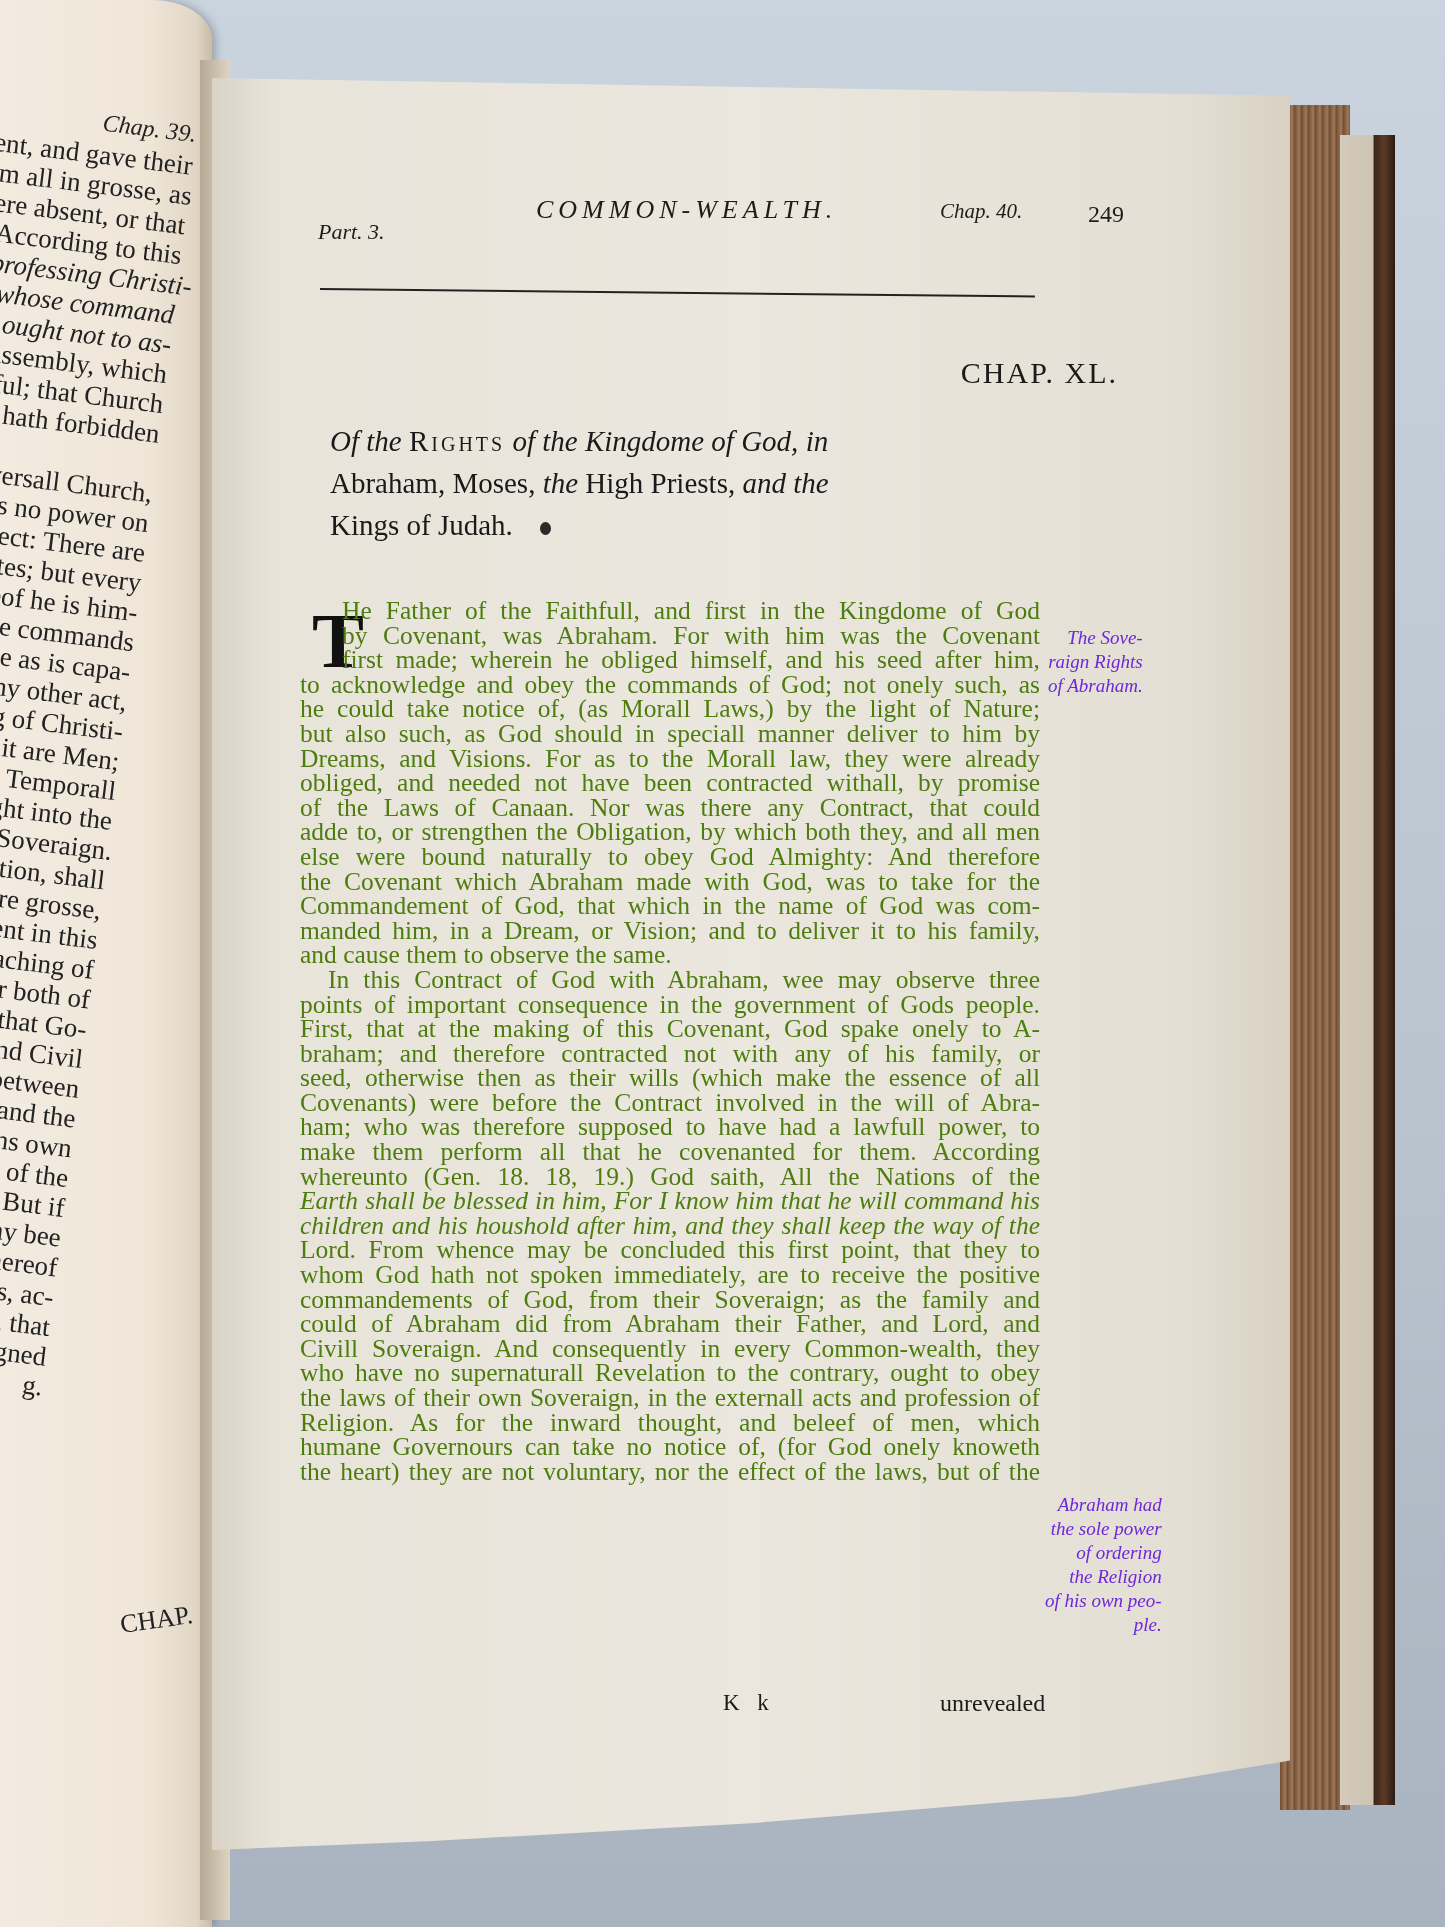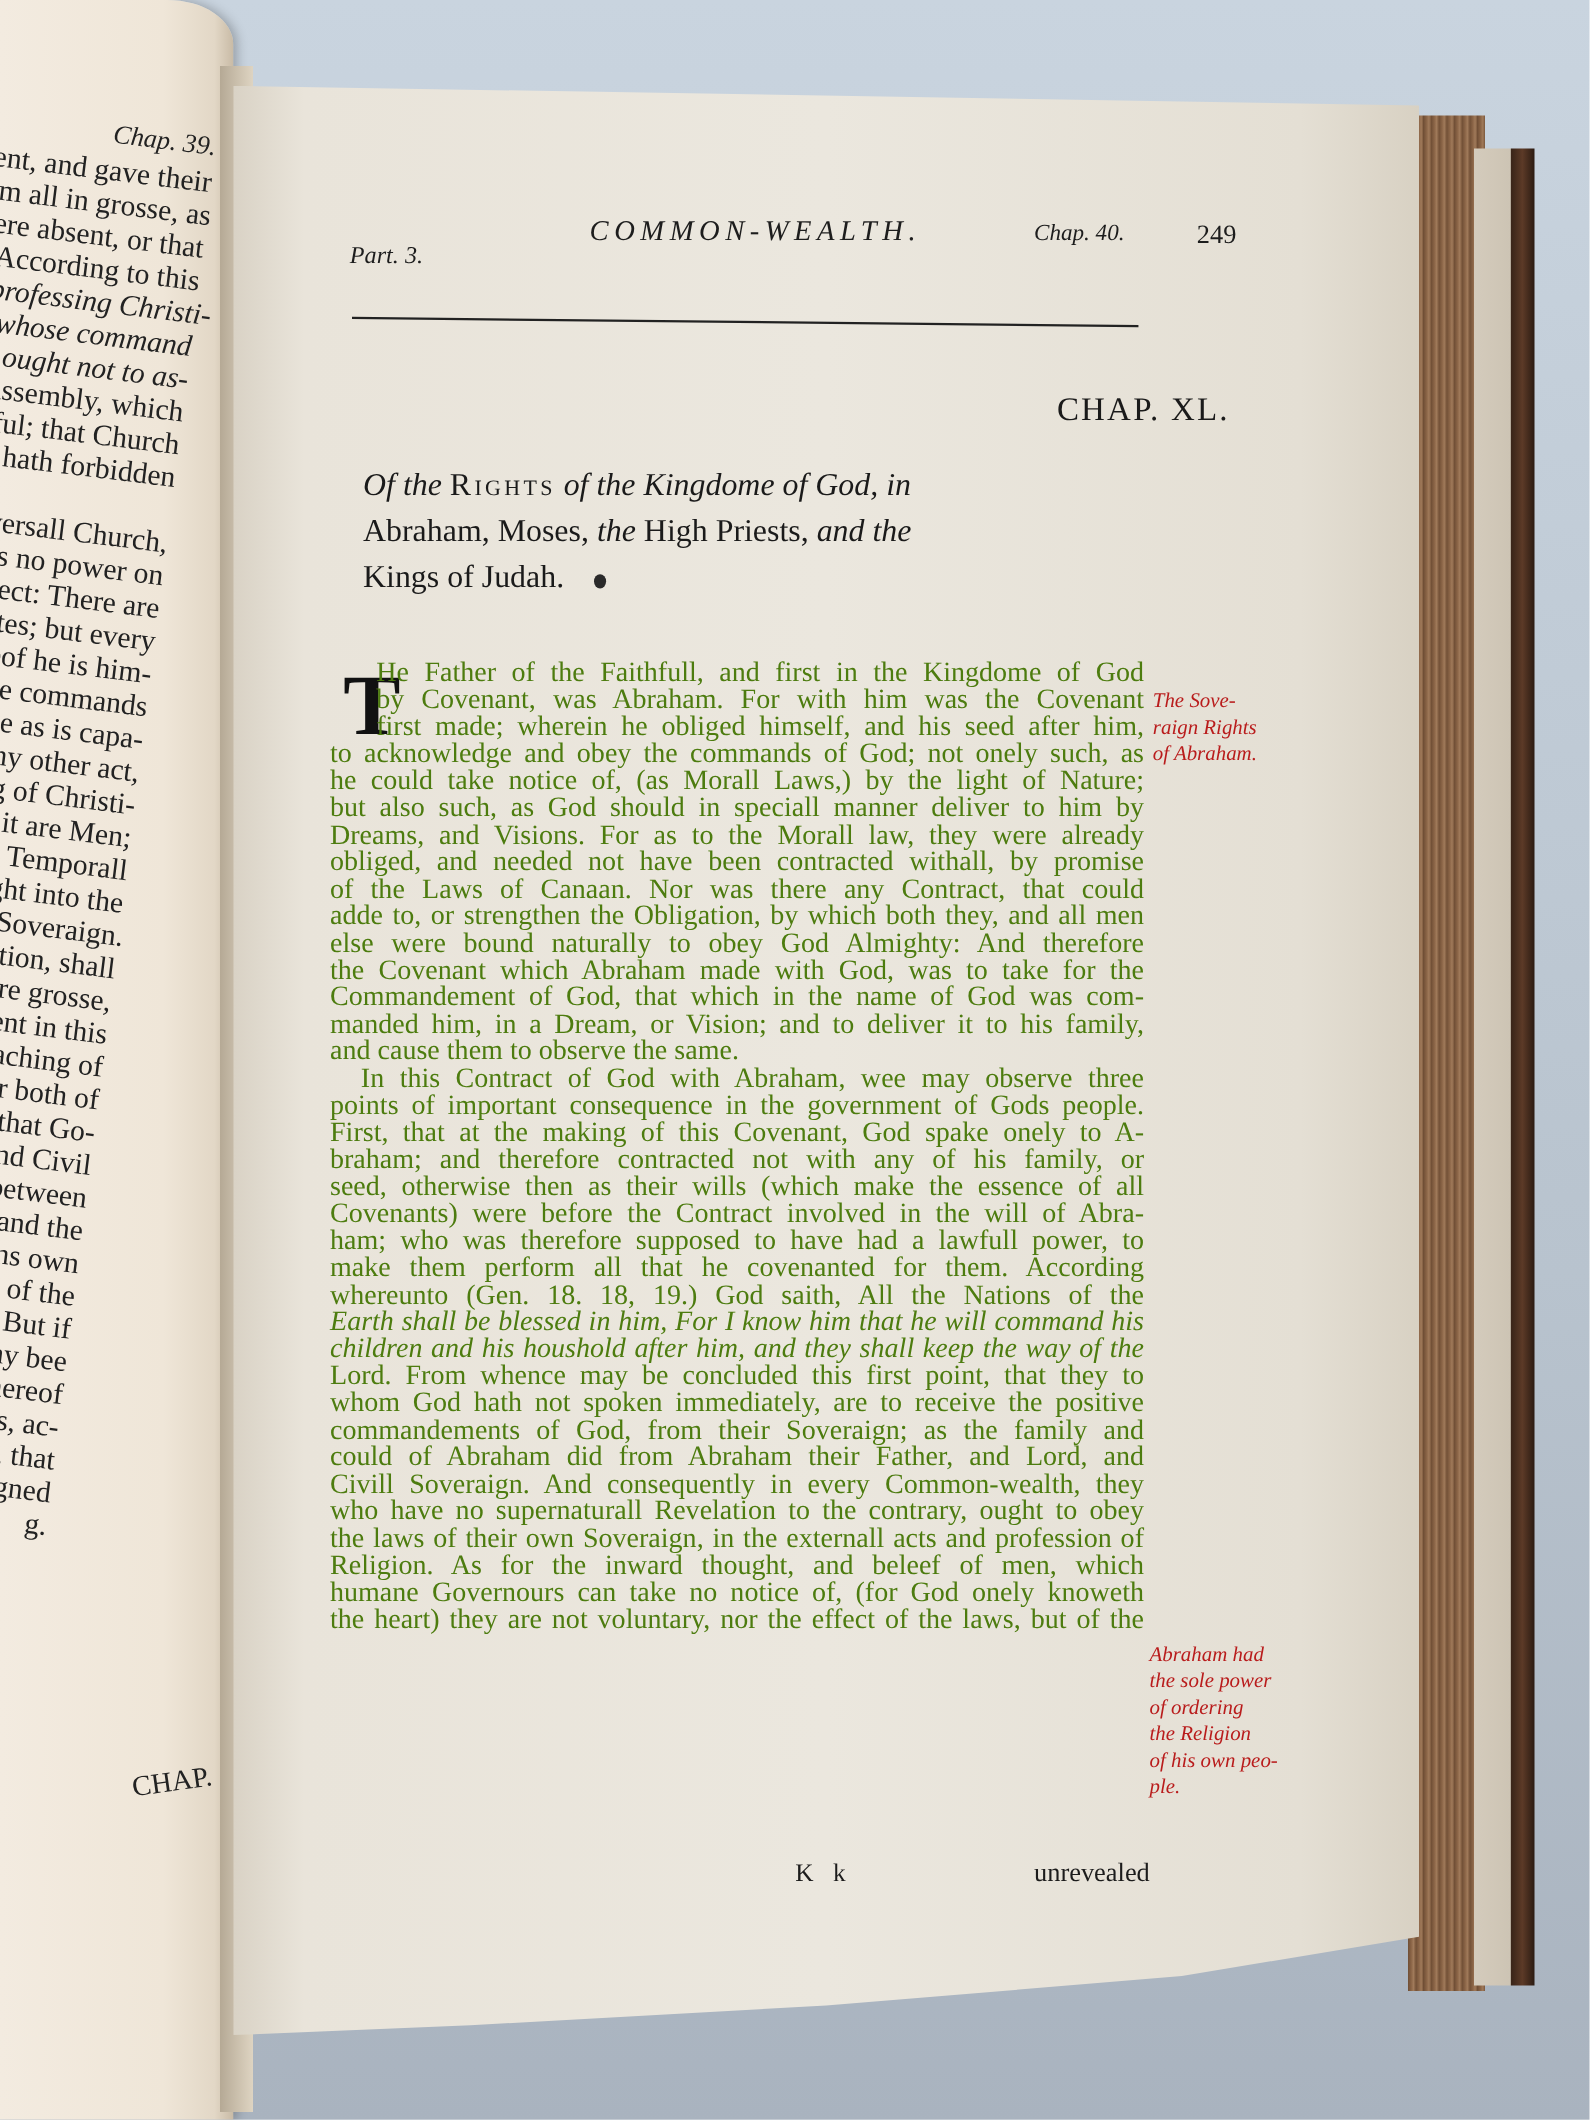--- a/index.html
+++ b/index.html
@@ -77,22 +77,23 @@
   }
   .body-text .ln { display: block; white-space: nowrap; text-align: justify; text-align-last: justify; }
   .body-text .ln.last { text-align-last: left; }
   .body-text .ln.indent { padding-left: 28px; }
   .body-text .ln.drop { padding-left: 42px; }
   .dropcap {
     position: absolute; left: 312px; top: 606px; font-size: 78px; line-height: 70px;
     font-weight: bold; color: #111;
   }
   .marginal {
-    position: absolute; font-style: italic; font-size: 19px; line-height: 24px; color: #b91c1c;
+    position: absolute; font-style: italic; font-size: 19px; line-height: 24px; color: #6d28d9;
     white-space: nowrap;
+    text-align: right;
   }
   .m1 { left: 1048px; top: 626px; }
   .m2 { left: 1045px; top: 1473px; margin-top: 20px; }
   .sig { position: absolute; left: 723px; top: 1690px; font-size: 23px; color: #1c1c1c; letter-spacing: 6px; }
   .catch { position: absolute; left: 940px; top: 1690px; font-size: 24px; color: #1c1c1c; }
 </style>
 </head>
 <body>
 
 <div class="left-page">

